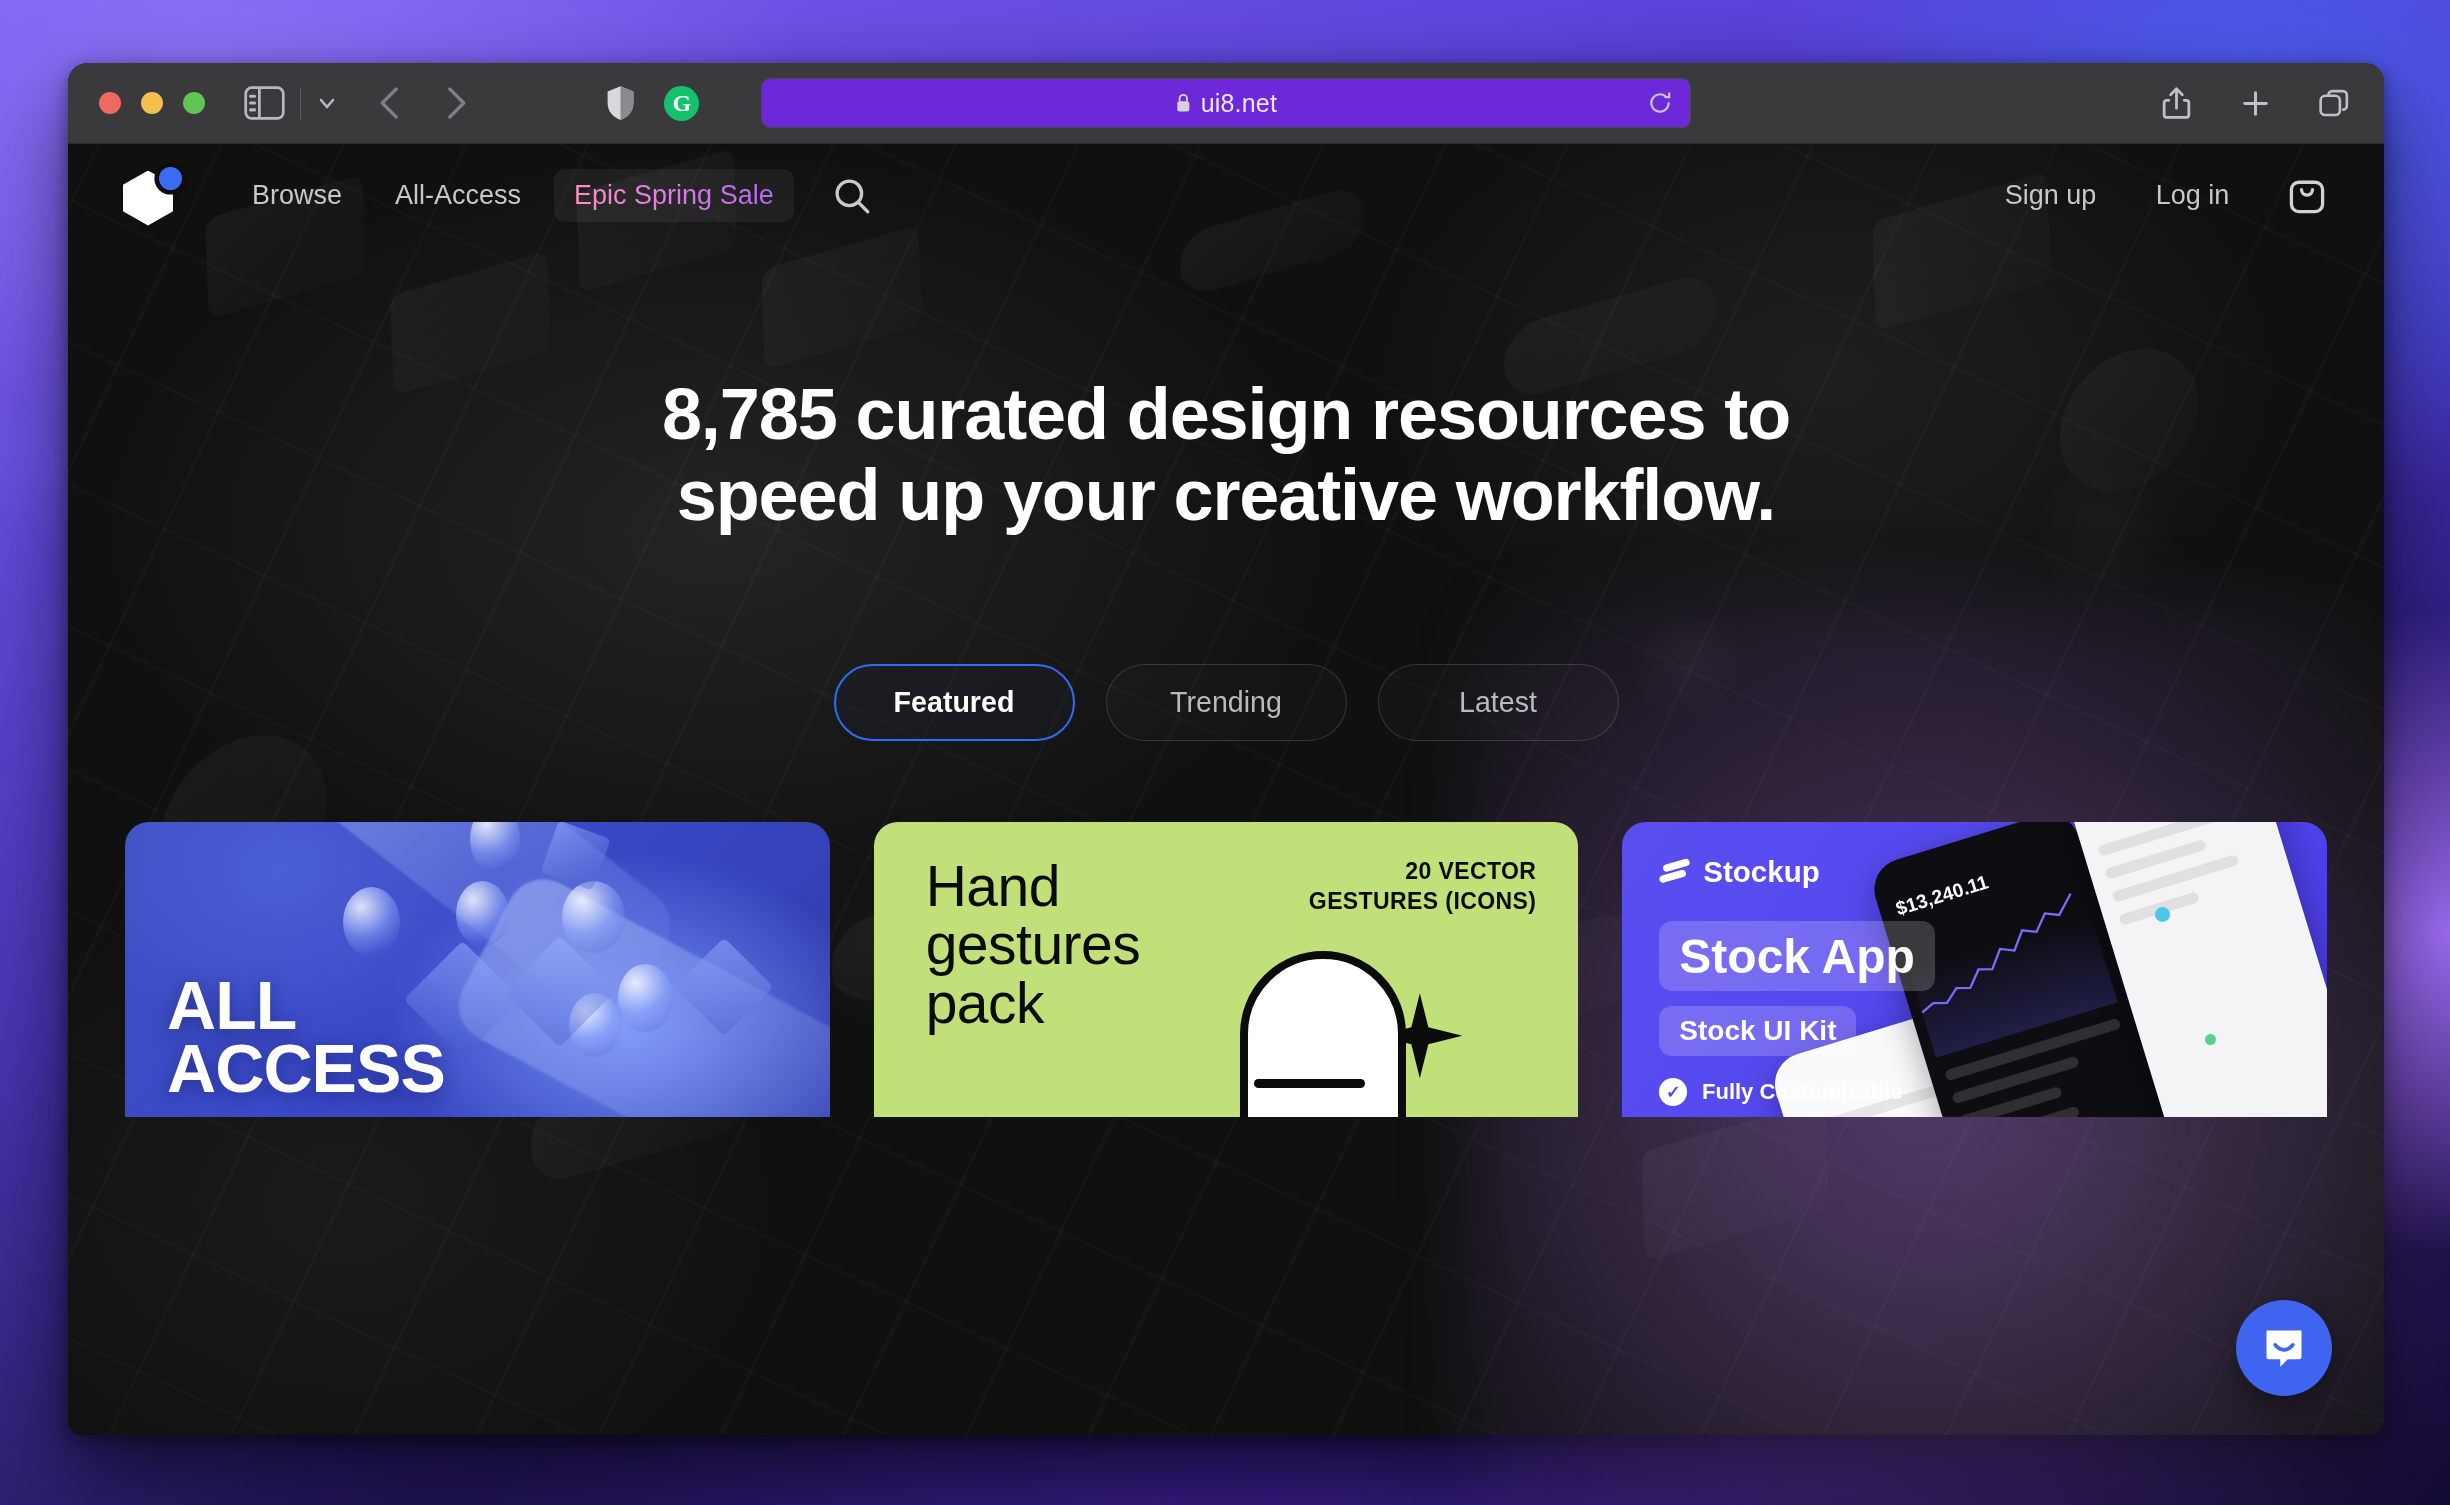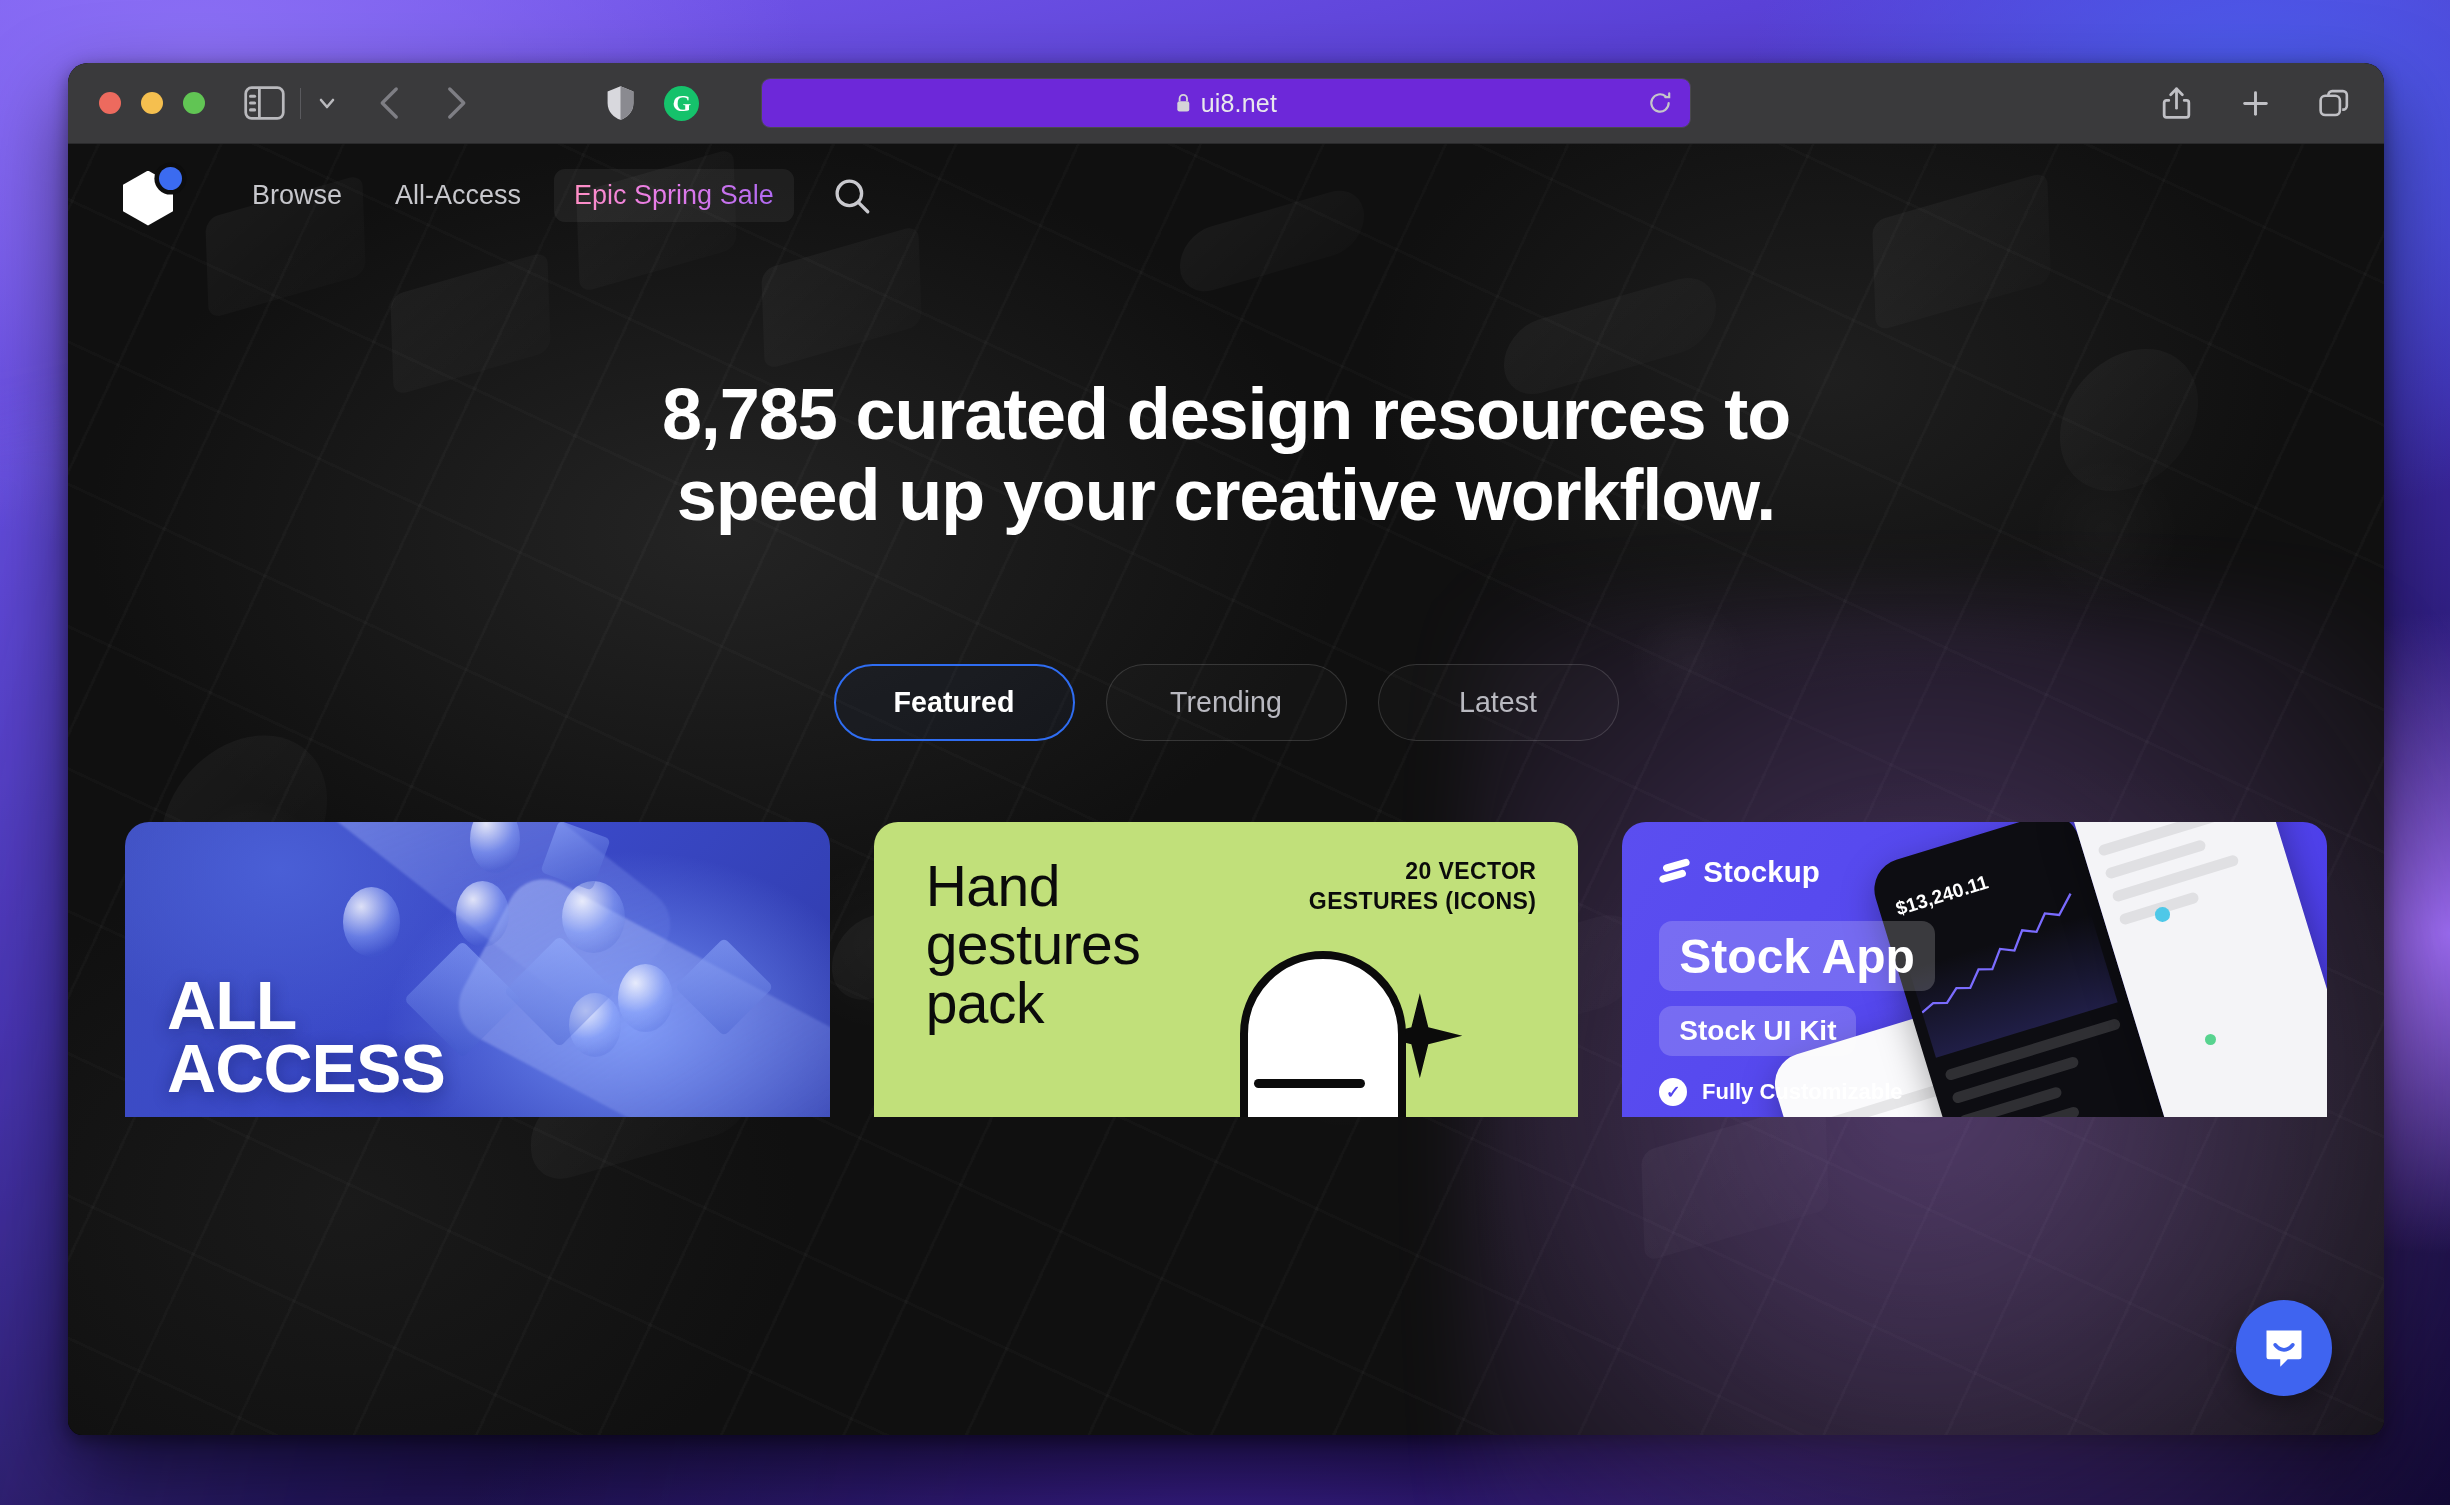--- a/index.html
+++ b/index.html
@@ -568,20 +568,30 @@
         <div class="nav-links">
           <a class="nav-link">Browse</a>
           <a class="nav-link">All-Access</a>
           <a class="nav-link sale">
             <span class="sale-text">Epic Spring Sale</span>
           </a>
           <span class="nav-search">
             <svg viewBox="0 0 24 24" fill="none" stroke="currentColor" stroke-width="1.9" stroke-linecap="round">
               <circle cx="10.5" cy="10.5" r="7"></circle>
               <line x1="15.8" y1="15.8" x2="21" y2="21"></line>
+            </svg>
+          </span>
+        </div>
+        <div class="nav-right">
+          <a class="nav-link">Sign up</a>
+          <a class="nav-link">Log in</a>
+          <span class="bag-icon">
+            <svg viewBox="0 0 24 24" fill="none" stroke="currentColor" stroke-width="1.8" stroke-linecap="round" stroke-linejoin="round">
+              <rect x="3.5" y="4.5" width="17" height="16" rx="4"></rect>
+              <path d="M9 8.5a3 3 0 0 0 6 0"></path>
             </svg>
           </span>
         </div>
       </div>
 
       <div class="hero">
         <h1>
           <span>8,785 curated design resources to</span><br>
           <span>speed up your creative workflow.</span>
         </h1>

